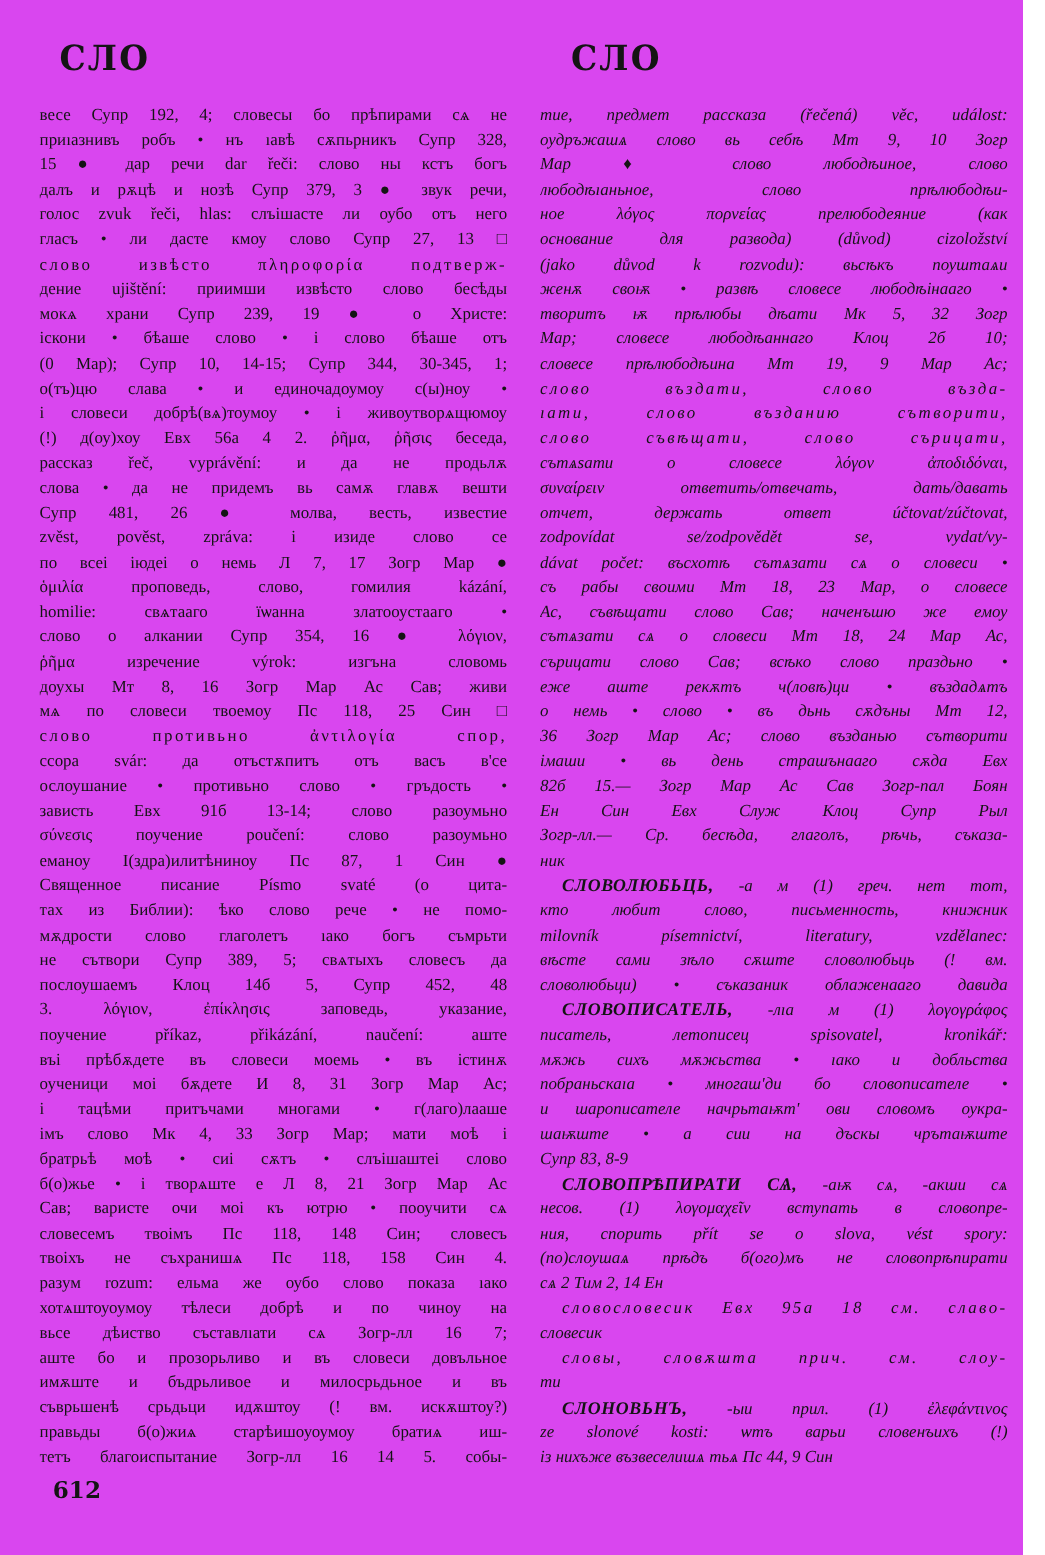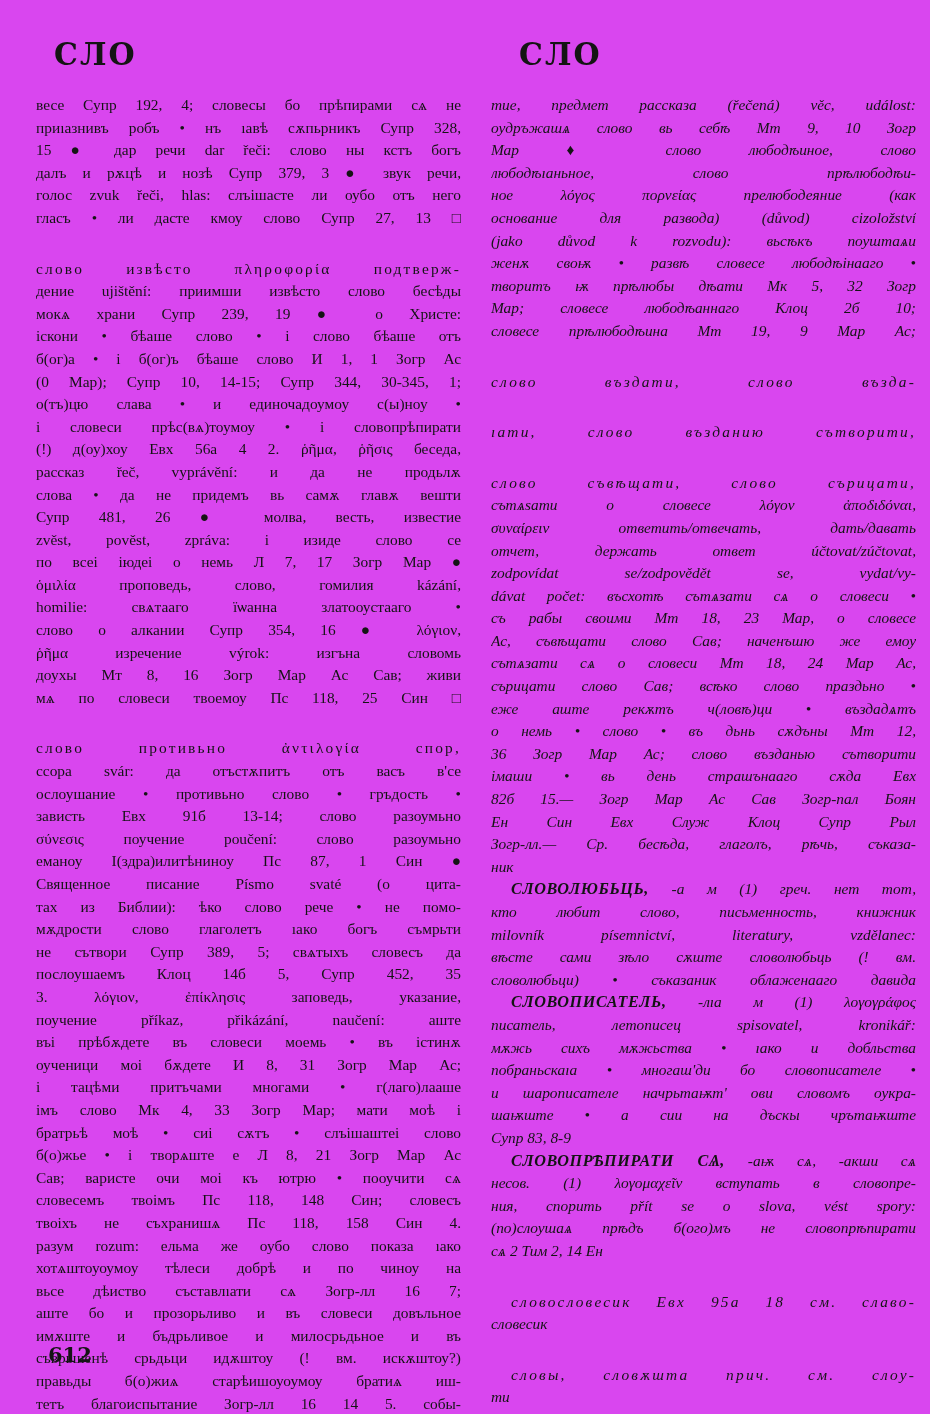--- a/index.html
+++ b/index.html
@@ -25,21 +25,21 @@
   }
   .column.left{left:36px;}
   .column.right{left:491px;font-style:italic;}
   .line{
     height:22.6px;line-height:22.6px;
     text-align:justify;text-align-last:justify;
     overflow:hidden;
   }
   .line.nj{text-align-last:left;}
   .line.ind{text-indent:20px;}
-  .line.sp{letter-spacing:2.2px;margin-top:28px;}
+  .line.sp{letter-spacing:2.2px;}
   .line b{font-weight:bold;letter-spacing:0.6px;font-size:16.2px;}
   .page-number{
     position:absolute;left:48px;top:1342px;
     font-weight:bold;font-size:21px;
     font-family:"DejaVu Serif","Liberation Serif",serif;
   }
 </style>
 </head>
 <body>
 
@@ -50,24 +50,23 @@
       <div class="line">весе Супр 192, 4; словесы бо прѣпирами сѧ не</div>
       <div class="line">приıазнивъ робъ • нъ ıавѣ сѫпьрникъ Супр 328,</div>
       <div class="line">15 ● дар речи dar řeči: слово ны кстъ богъ</div>
       <div class="line">далъ и рѫцѣ и нозѣ Супр 379, 3 ● звук речи,</div>
       <div class="line">голос zvuk řeči, hlas: слъішасте ли оубо отъ него</div>
       <div class="line">гласъ • ли дасте кмоу слово Супр 27, 13 □</div>
       <div class="line sp">слово извѣсто πληροφορία подтверж-</div>
       <div class="line">дение ujištění: приимши извѣсто слово бесѣды</div>
       <div class="line">мокѧ храни Супр 239, 19 ● о Христе:</div>
       <div class="line">іскони • бѣаше слово • і слово бѣаше отъ</div>
-      <div class="line">б(ог)а • і б(ог)ъ бѣаше слово И 1, 1 Зогр Ас</div>
       <div class="line">(0 Мар); Супр 10, 14-15; Супр 344, 30-345, 1;</div>
       <div class="line">о(тъ)цю слава • и единочадоумоу с(ы)ноу •</div>
-      <div class="line">і словеси прѣс(вѧ)тоумоу • і словопрѣпирати</div>
+      <div class="line">і словеси добрѣ(вѧ)тоумоу • і живоутворѧщюмоу</div>
       <div class="line">(!) д(оу)хоу Евх 56а 4 2. ῥῆμα, ῥῆσις беседа,</div>
       <div class="line">рассказ řeč, vyprávění: и да не продьлѫ</div>
       <div class="line">слова • да не придемъ вь самѫ главѫ вешти</div>
       <div class="line">Супр 481, 26 ● молва, весть, известие</div>
       <div class="line">zvěst, pověst, zpráva: і изиде слово се</div>
       <div class="line">по всеі іюдеі о немь Л 7, 17 Зогр Мар ●</div>
       <div class="line">ὁμιλία проповедь, слово, гомилия kázání,</div>
       <div class="line">homilie: свѧтааго їѡанна златооустааго •</div>
       <div class="line">слово о алкании Супр 354, 16 ● λόγιον,</div>
       <div class="line">ῥῆμα изречение výrok: изгъна словомь</div>
@@ -76,21 +75,21 @@
       <div class="line sp">слово противьно ἀντιλογία спор,</div>
       <div class="line">ссора svár: да отъстѫпитъ отъ васъ в'се</div>
       <div class="line">ослоушание • противьно слово • гръдость •</div>
       <div class="line">зависть Евх 91б 13-14; слово разоумьно</div>
       <div class="line">σύνεσις поучение poučení: слово разоумьно</div>
       <div class="line">еманоу І(здра)илитѣниноу Пс 87, 1 Син ●</div>
       <div class="line">Священное писание Písmo svaté (о цита-</div>
       <div class="line">тах из Библии): ѣко слово рече • не помо-</div>
       <div class="line">мѫдрости слово глаголетъ ıако богъ съмрьти</div>
       <div class="line">не сътвори Супр 389, 5; свѧтыхъ словесъ да</div>
-      <div class="line">послоушаемъ Клоц 14б 5, Супр 452, 35</div>
+      <div class="line">послоушаемъ Клоц 14б 5, Супр 452, 48</div>
       <div class="line">3. λόγιον, ἐπίκλησις заповедь, указание,</div>
       <div class="line">поучение příkaz, přikázání, naučení: аште</div>
       <div class="line">въі прѣбѫдете въ словеси моемь • въ істинѫ</div>
       <div class="line">оученици моі бѫдете И 8, 31 Зогр Мар Ас;</div>
       <div class="line">і тацѣми притъчами многами • г(лаго)лааше</div>
       <div class="line">імъ слово Мк 4, 33 Зогр Мар; мати моѣ і</div>
       <div class="line">братрьѣ моѣ • сиі сѫтъ • слъішаштеі слово</div>
       <div class="line">б(о)жье • і творѧште е Л 8, 21 Зогр Мар Ас</div>
       <div class="line">Сав; варисте очи моі къ ютрю • пооучити сѧ</div>
       <div class="line">словесемъ твоімъ Пс 118, 148 Син; словесъ</div>

